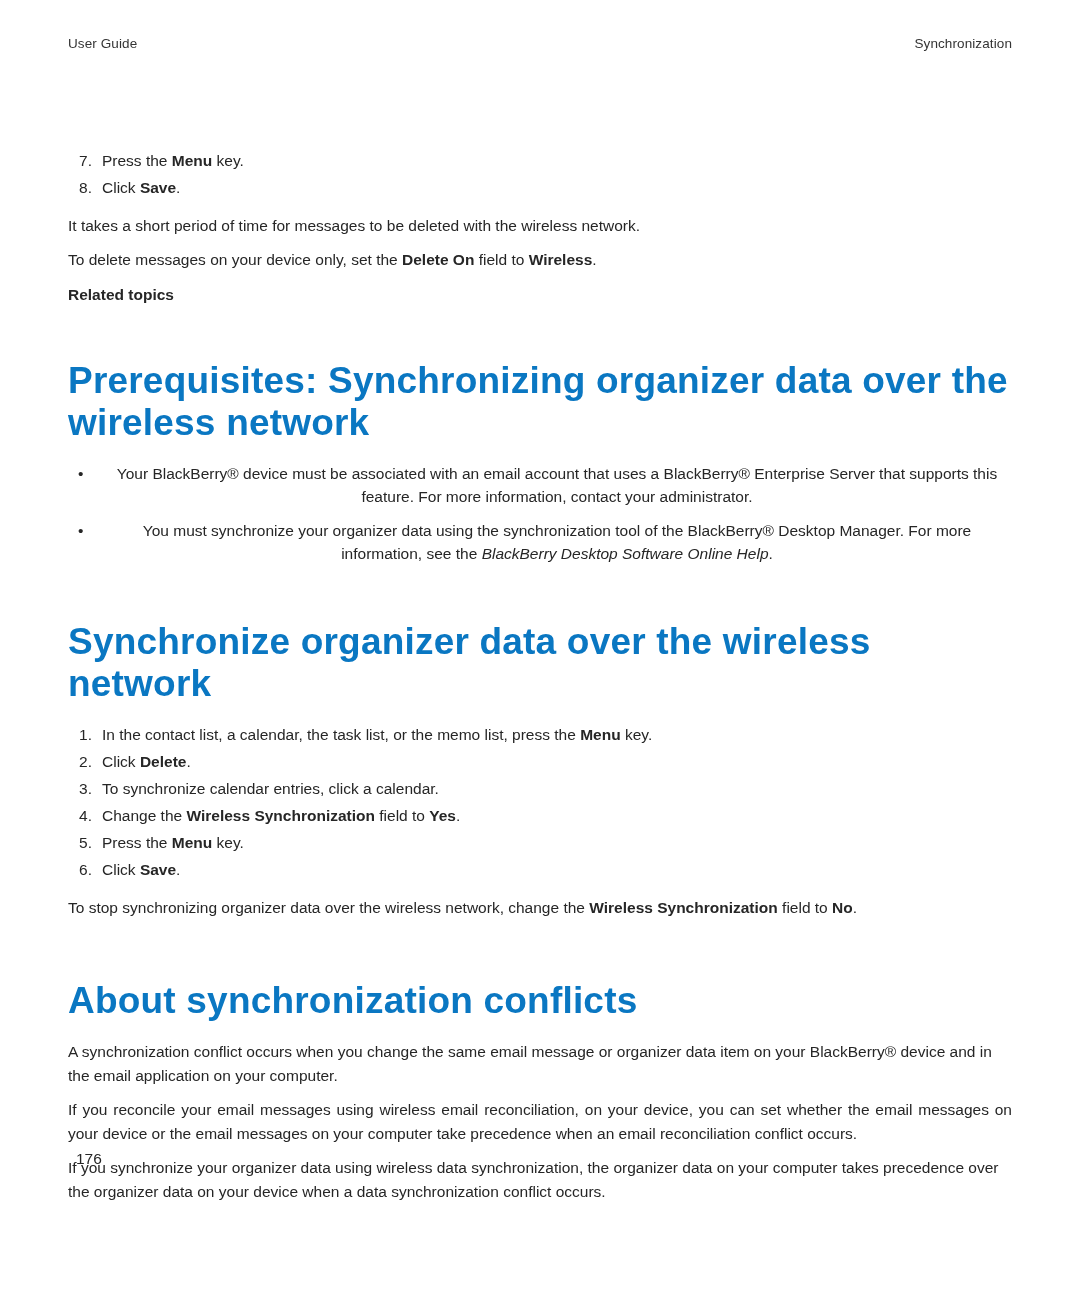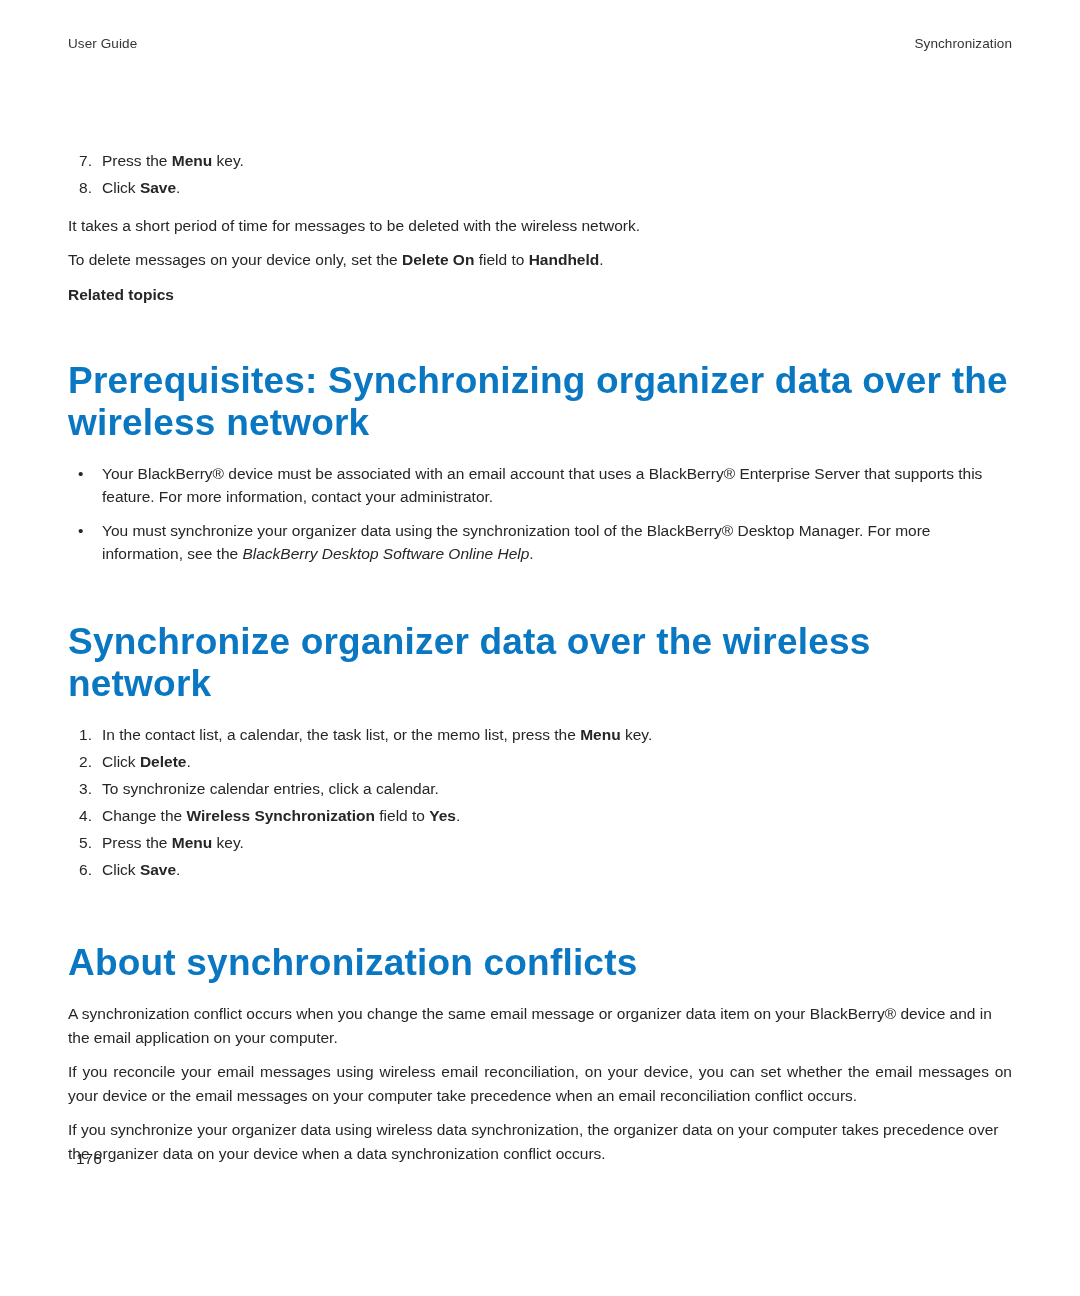--- a/index.html
+++ b/index.html
@@ -77,20 +77,21 @@
     list-style: none;
     padding: 0;
     margin: 0;
     font-size: 15.5px;
     line-height: 1.5;
   }
   ul.bullets li {
     position: relative;
     padding-left: 34px;
     margin: 4px 0 10px 0;
+    text-align: center;
   }
   ul.bullets li::before {
     content: "•";
     position: absolute;
     left: 10px;
     top: 0;
     color: #262626;
   }
   .bold { font-weight: 700; }
   .italic { font-style: italic; }
@@ -120,21 +121,21 @@
       </li>
       <li>
         <span class="num">8.</span>
         <span><span>Click </span><span class="bold">Save</span><span>.</span></span>
       </li>
     </ol>
 
     <p class="body-p">It takes a short period of time for messages to be deleted with the wireless network.</p>
 
     <p class="body-p">
-      <span>To delete messages on your device only, set the </span><span class="bold">Delete On</span><span> field to </span><span class="bold">Handheld</span><span>.</span>
+      <span>To delete messages on your device only, set the </span><span class="bold">Delete On</span><span> field to </span><span class="bold">Wireless</span><span>.</span>
     </p>
 
     <div class="related-heading">Related topics</div>
 
     <h2 class="section">Prerequisites: Synchronizing organizer data over the wireless network</h2>
     <ul class="bullets">
       <li>
         <span>Your BlackBerry® device must be associated with an email account that uses a BlackBerry® Enterprise Server that supports this feature. For more information, contact your administrator.</span>
       </li>
       <li>
@@ -162,20 +163,23 @@
       </li>
       <li>
         <span class="num">5.</span>
         <span><span>Press the </span><span class="bold">Menu</span><span> key.</span></span>
       </li>
       <li>
         <span class="num">6.</span>
         <span><span>Click </span><span class="bold">Save</span><span>.</span></span>
       </li>
     </ol>
+    <p class="body-p">
+      <span>To stop synchronizing organizer data over the wireless network, change the </span><span class="bold">Wireless Synchronization</span><span> field to </span><span class="bold">No</span><span>.</span>
+    </p>
 
     <h2 class="section" style="margin-top:60px;">About synchronization conflicts</h2>
     <p class="body-p">A synchronization conflict occurs when you change the same email message or organizer data item on your BlackBerry® device and in the email application on your computer.</p>
     <p class="body-p" style="text-align:justify;">If you reconcile your email messages using wireless email reconciliation, on your device, you can set whether the email messages on your device or the email messages on your computer take precedence when an email reconciliation conflict occurs.</p>
     <p class="body-p">If you synchronize your organizer data using wireless data synchronization, the organizer data on your computer takes precedence over the organizer data on your device when a data synchronization conflict occurs.</p>
 
   </div>
 
   <div class="page-number">176</div>
 

